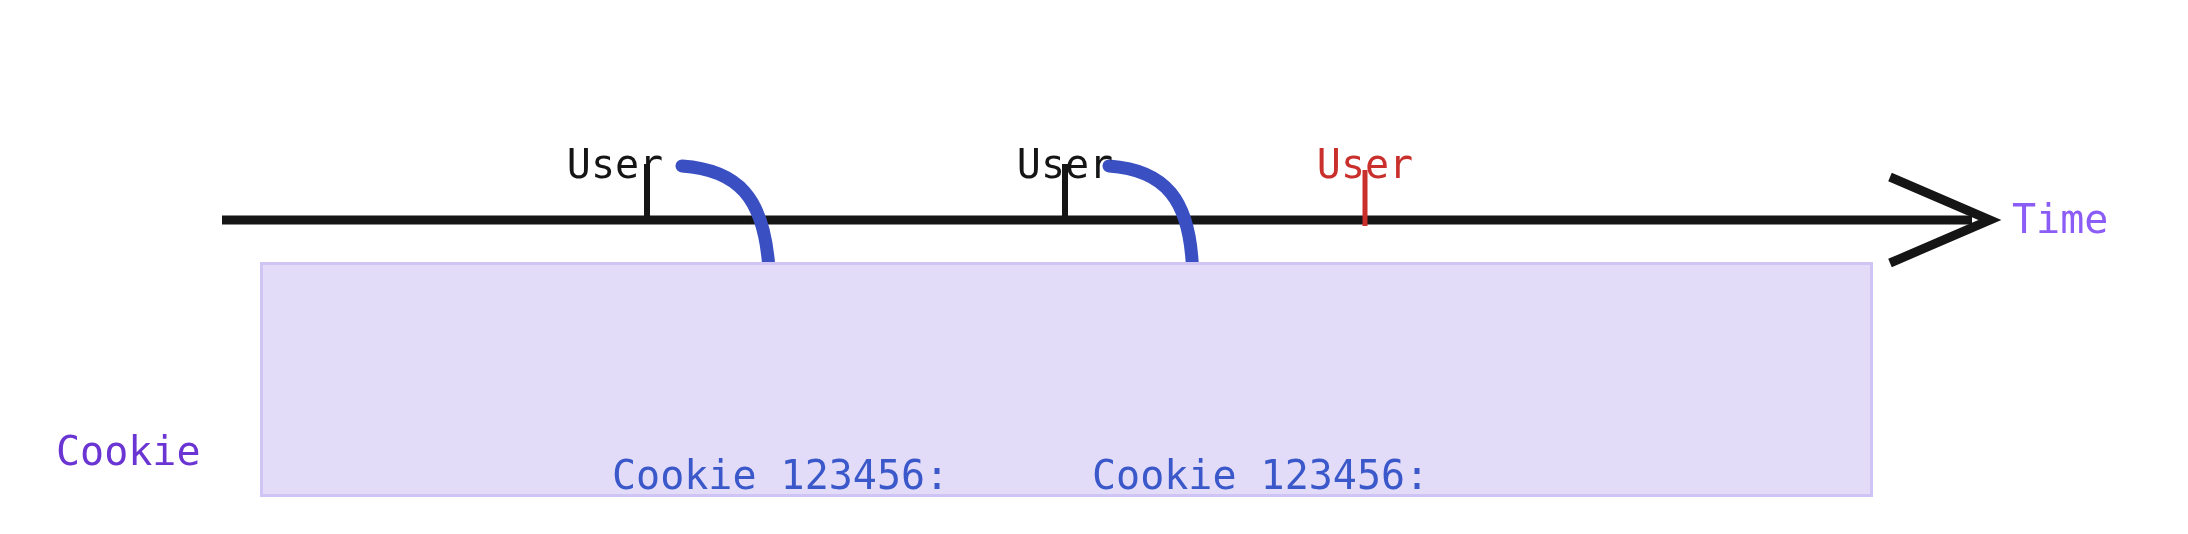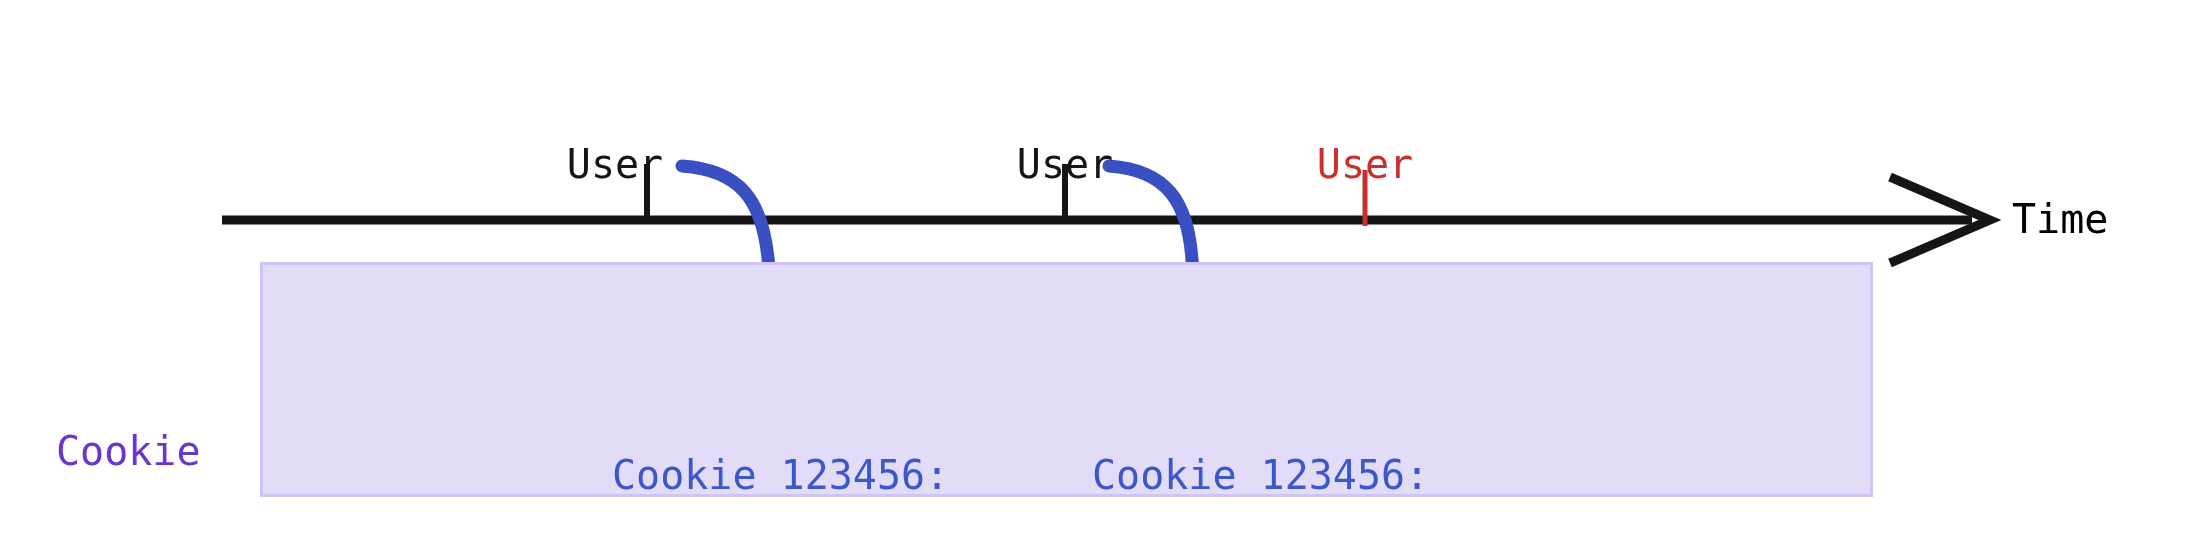--- a/index.html
+++ b/index.html
@@ -37,21 +37,21 @@
   .evt-label.black { color: #151515; }
   .evt-label.red   { color: #c9302c; }
 
   #time-axis-label {
     position: absolute;
     left: 2012px;
     top: 196px;
     font-family: "DejaVu Sans Mono", "Liberation Mono", monospace;
     font-size: 40px;
     line-height: 46px;
-    color: #000000;
+    color: #8b5cf6;
     white-space: pre;
   }
   #server-lane-label {
     position: absolute;
     left: 56px;
     top: 326px;
     width: 180px;
     text-align: left;
     font-family: "DejaVu Sans Mono", "Liberation Mono", monospace;
     font-size: 40px;

